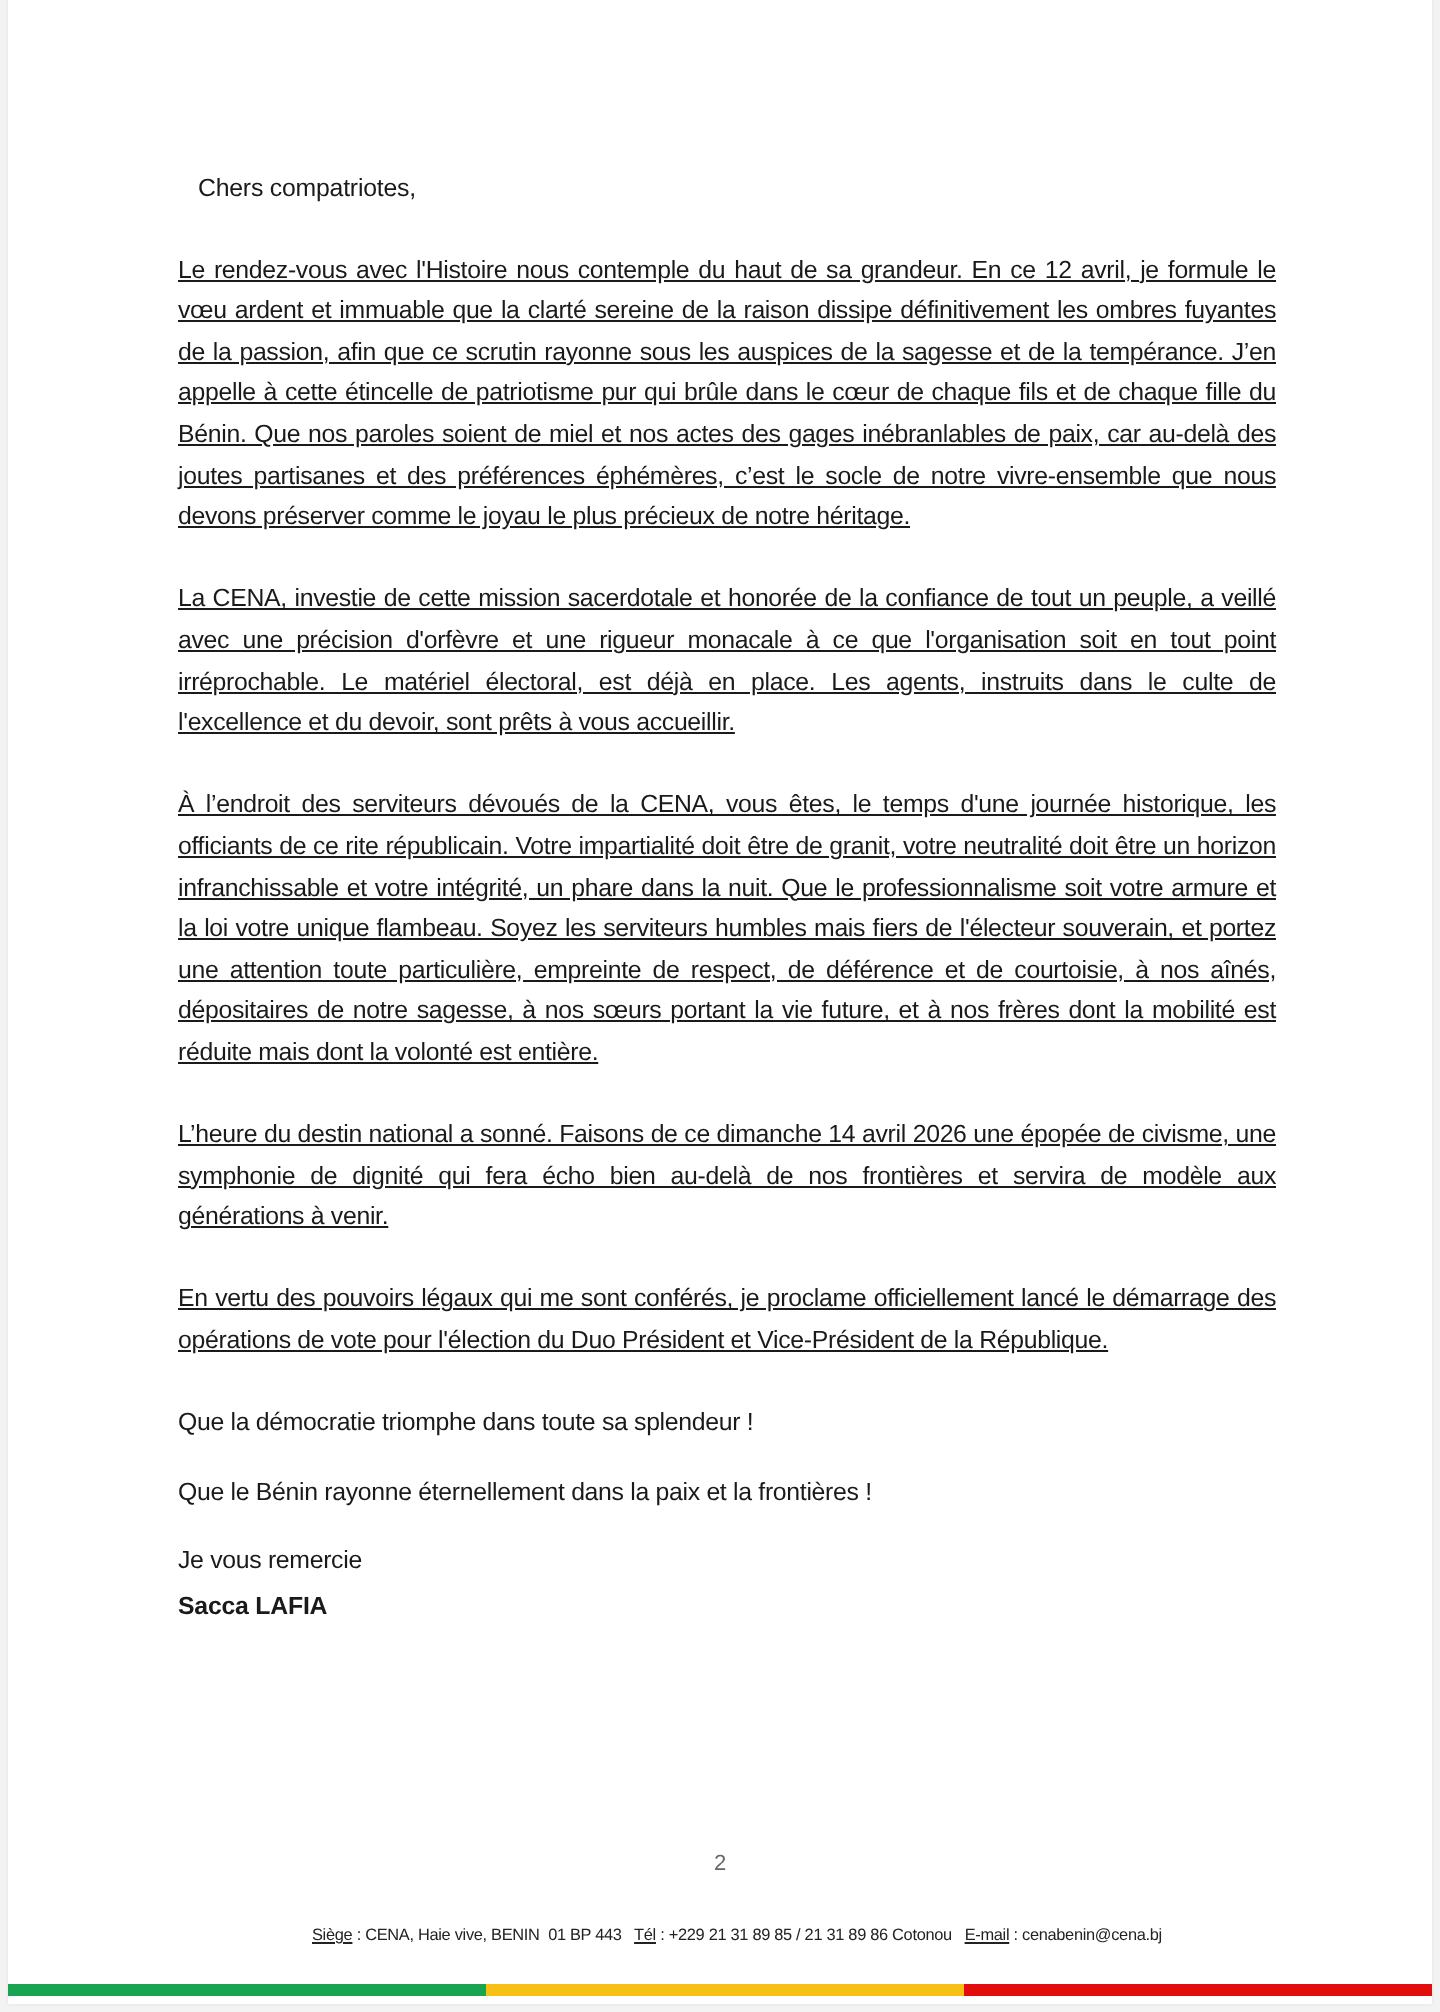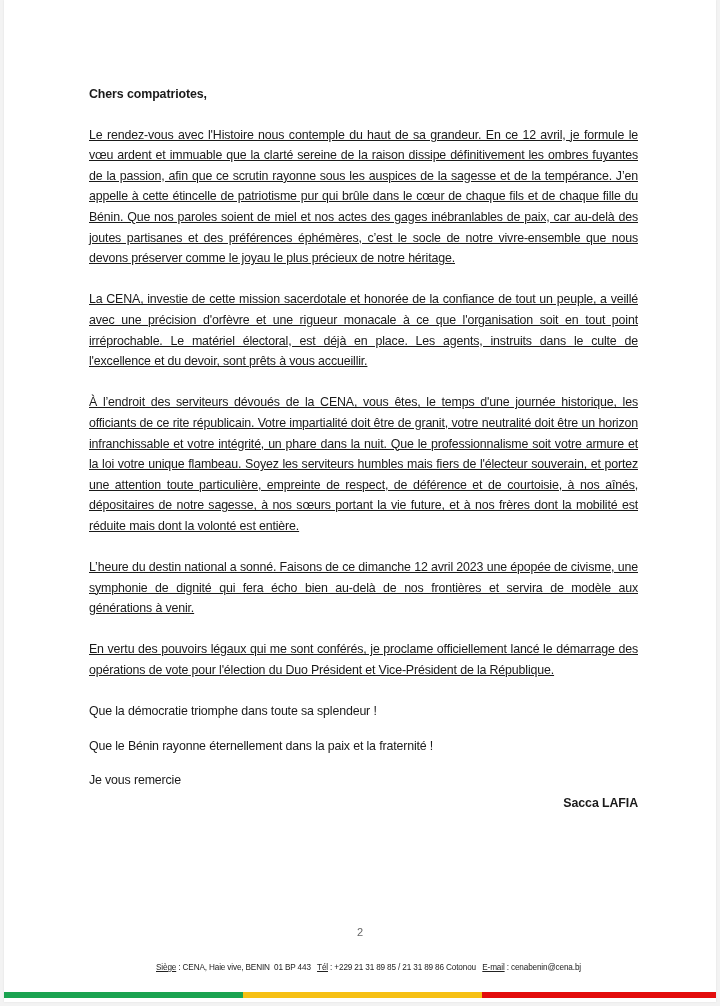--- a/index.html
+++ b/index.html
@@ -25,40 +25,40 @@
     .content {
       position: absolute;
       left: 85px;
       top: 84px;
       width: 549px;
       color: #1a1a1a;
       font-size: 12.4px;
       line-height: 20.6px;
     }
     .salutation {
-      font-weight: bold;
-      margin: 0 0 20px 0;
+      font-weight: normal;
+      margin: 0 0 20px 10px;
       letter-spacing: -0.1px;
     }
     .para {
       margin: 0 0 20.6px 0;
       text-align: justify;
       letter-spacing: -0.15px;
       text-decoration: underline;
     }
     .short {
       margin: 0 0 14px 0;
       letter-spacing: -0.15px;
     }
     .closing {
       margin: 0 0 2px 0;
       letter-spacing: -0.15px;
     }
     .signature {
-      text-align: right;
+      text-align: left;
       font-weight: bold;
       line-height: 20px;
       letter-spacing: -0.1px;
     }
     .page-number {
       position: absolute;
       top: 926px;
       left: 0;
       width: 712px;
       text-align: center;
@@ -93,25 +93,25 @@
 <body>
 
 <div class="page">
 
   <div class="content">
     <p class="salutation">Chers compatriotes,</p>
 
     <p class="para">Le rendez-vous avec l'Histoire nous contemple du haut de sa grandeur. En ce 12 avril, je formule le vœu ardent et immuable que la clarté sereine de la raison dissipe définitivement les ombres fuyantes de la passion, afin que ce scrutin rayonne sous les auspices de la sagesse et de la tempérance. J’en appelle à cette étincelle de patriotisme pur qui brûle dans le cœur de chaque fils et de chaque fille du Bénin. Que nos paroles soient de miel et nos actes des gages inébranlables de paix, car au-delà des joutes partisanes et des préférences éphémères, c’est le socle de notre vivre-ensemble que nous devons préserver comme le joyau le plus précieux de notre héritage.</p>
     <p class="para">La CENA, investie de cette mission sacerdotale et honorée de la confiance de tout un peuple, a veillé avec une précision d'orfèvre et une rigueur monacale à ce que l'organisation soit en tout point irréprochable. Le matériel électoral, est déjà en place. Les agents, instruits dans le culte de l'excellence et du devoir, sont prêts à vous accueillir.</p>
     <p class="para">À l’endroit des serviteurs dévoués de la CENA, vous êtes, le temps d'une journée historique, les officiants de ce rite républicain. Votre impartialité doit être de granit, votre neutralité doit être un horizon infranchissable et votre intégrité, un phare dans la nuit. Que le professionnalisme soit votre armure et la loi votre unique flambeau. Soyez les serviteurs humbles mais fiers de l'électeur souverain, et portez une attention toute particulière, empreinte de respect, de déférence et de courtoisie, à nos aînés, dépositaires de notre sagesse, à nos sœurs portant la vie future, et à nos frères dont la mobilité est réduite mais dont la volonté est entière.</p>
-    <p class="para">L’heure du destin national a sonné. Faisons de ce dimanche 12 avril 2023 une épopée de civisme, une symphonie de dignité qui fera écho bien au-delà de nos frontières et servira de modèle aux générations à venir.</p>
+    <p class="para">L’heure du destin national a sonné. Faisons de ce dimanche 14 avril 2026 une épopée de civisme, une symphonie de dignité qui fera écho bien au-delà de nos frontières et servira de modèle aux générations à venir.</p>
     <p class="para">En vertu des pouvoirs légaux qui me sont conférés, je proclame officiellement lancé le démarrage des opérations de vote pour l'élection du Duo Président et Vice-Président de la République.</p>
 
     <p class="short">Que la démocratie triomphe dans toute sa splendeur !</p>
-    <p class="short">Que le Bénin rayonne éternellement dans la paix et la fraternité !</p>
+    <p class="short">Que le Bénin rayonne éternellement dans la paix et la frontières !</p>
 
     <p class="closing">Je vous remercie</p>
 
     <div class="signature">
       <div>Sacca LAFIA</div>
     </div>
   </div>
 
   <div class="page-number">2</div>
 

